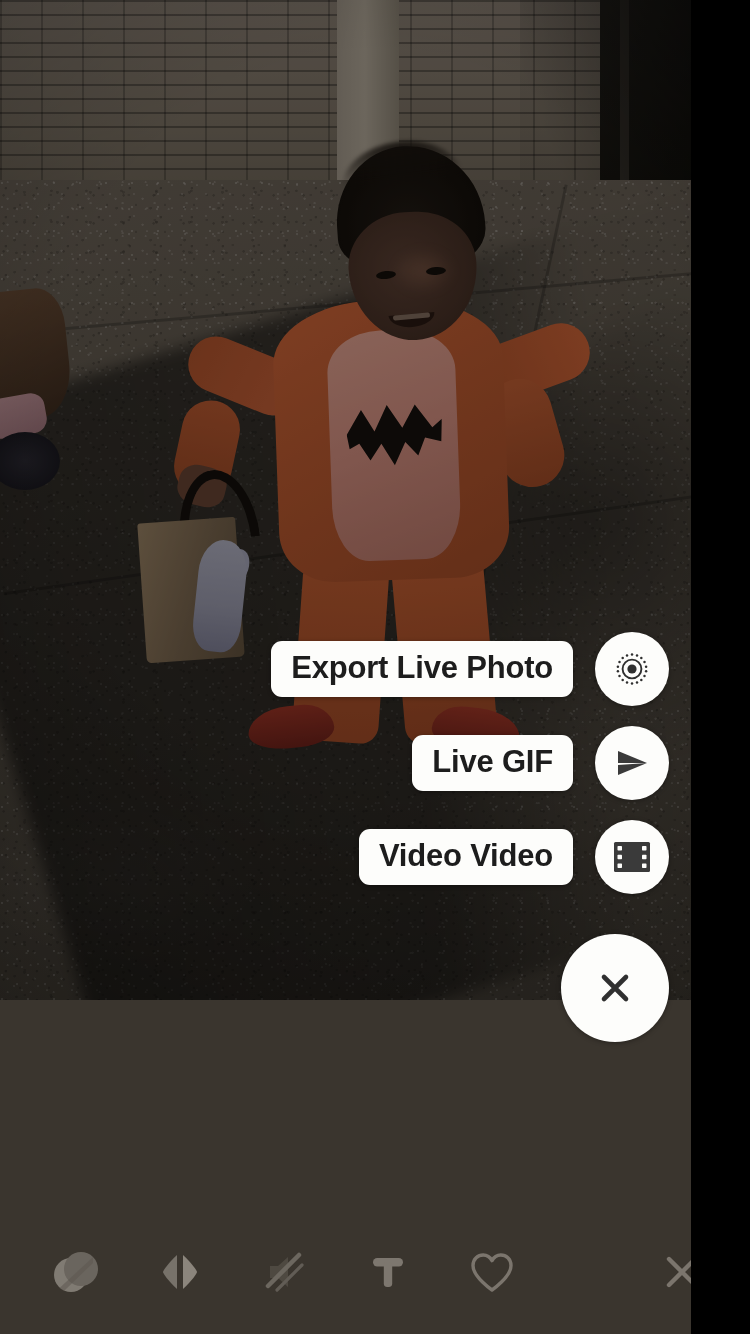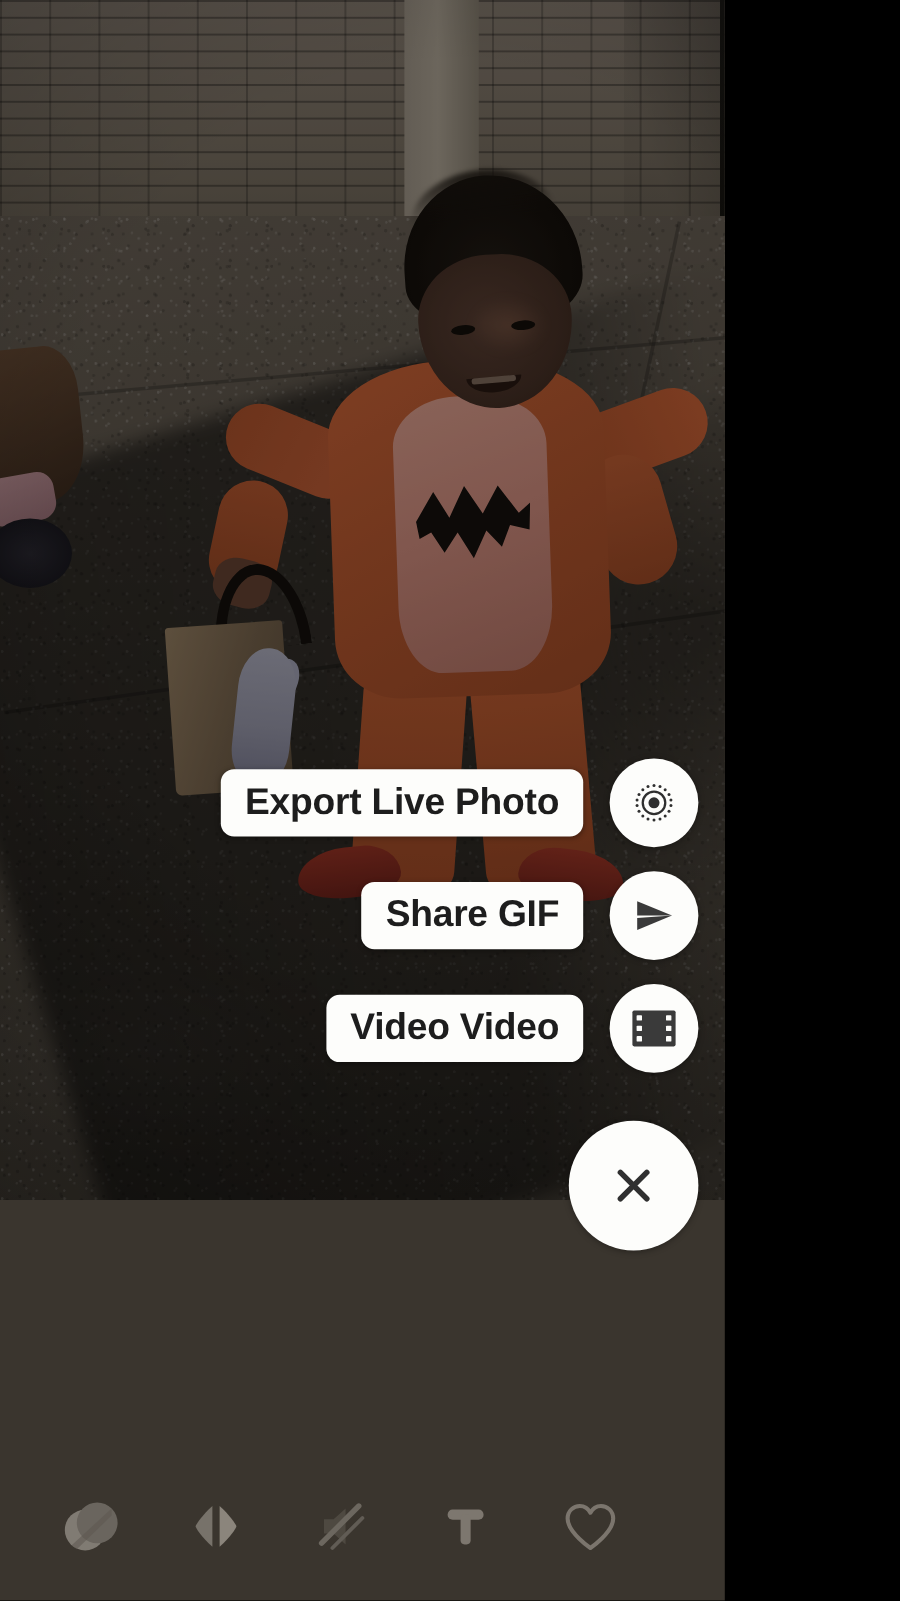--- a/index.html
+++ b/index.html
@@ -7,21 +7,21 @@
     margin: 0;
     padding: 0;
     background: #000;
   }
   body {
     font-family: "Liberation Sans", sans-serif;
     -webkit-font-smoothing: antialiased;
   }
   #app {
     position: relative;
-    width: 604px;
+    width: 691px;
     height: 1334px;
     overflow: hidden;
     background: #000;
   }
 
   
   .photo-stage {
     position: absolute;
     left: 0;
     top: 0;
@@ -526,21 +526,21 @@
               <circle cx="7.5" cy="13.0" r="1.25"></circle>
               <circle cx="10.7" cy="9.1" r="1.25"></circle>
               <circle cx="15.0" cy="6.5" r="1.25"></circle>
             </g>
           </svg>
         </span>
       </div>
     </div>
 
     <div class="action-row">
-      <div class="action-label">Share GIF</div>
+      <div class="action-label">Live GIF</div>
       <div class="action-circle">
         <span>
           <svg width="42" height="42" viewBox="0 0 42 42">
             <path d="M7 9 L36 21 L7 21 Z" fill="#3a3a3a"></path>
             <path d="M7 23 L36 21 L7 33 Z" fill="#3a3a3a"></path>
           </svg>
         </span>
       </div>
     </div>
 

